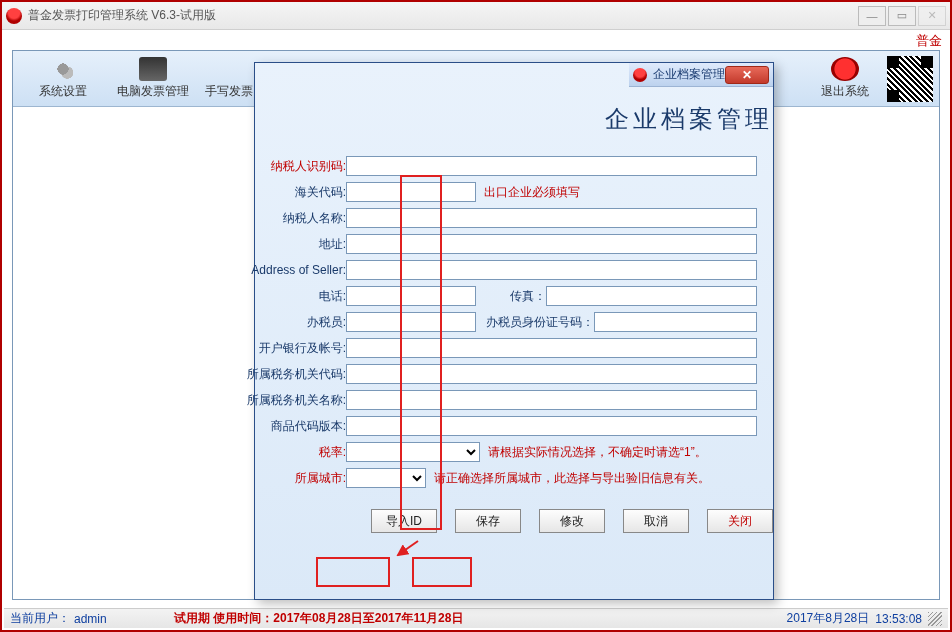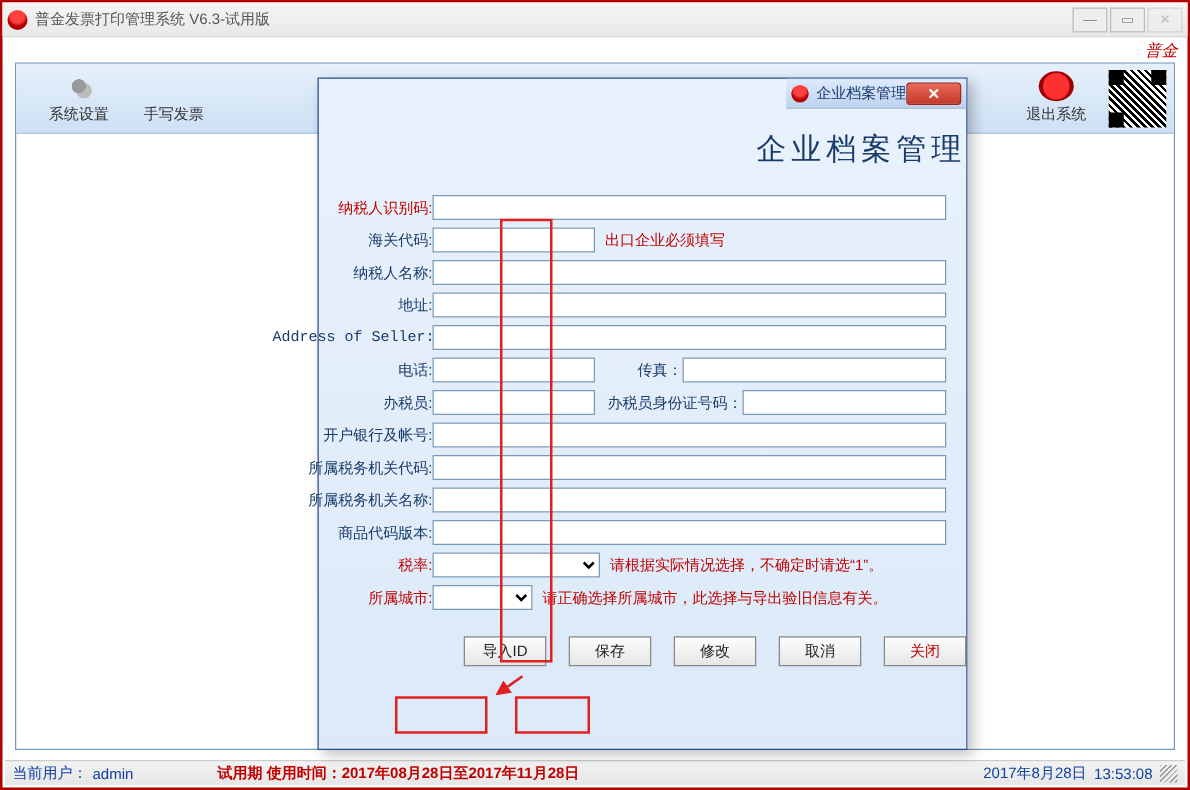--- a/index.html
+++ b/index.html
@@ -50,21 +50,20 @@
 .client-area {
   position: absolute;
   top: 28px; left: 2px; right: 2px; bottom: 22px;
   background: #fff;
 }
 .top-right-badge {
   position: absolute;
   top: 2px; right: 6px;
   color: #c00000;
   font-size: 13px;
-  font-style: italic;
 }
 .ribbon-frame {
   position: absolute;
   top: 20px; left: 8px; right: 8px; bottom: 8px;
   border: 1px solid #7a98b8;
 }
 .ribbon {
   background: linear-gradient(#e6f0fb,#cde0f4);
   height: 56px;
   border-bottom: 1px solid #9db6d0;
@@ -254,20 +253,24 @@
 
   <div class="client-area">
     <div class="top-right-badge">普金</div>
 
     <div class="ribbon-frame">
       <div class="ribbon">
         <div class="ribbon-item">
           <div class="r-icon settings"></div>
           <span>系统设置</span>
         </div>
+        <div class="ribbon-item">
+          <div class="r-icon printer"></div>
+          <span>电脑发票管理</span>
+        </div>
         <div class="ribbon-item" style="width:60px">
           <div class="r-icon"></div>
           <span>手写发票</span>
         </div>
         <div style="flex:1"></div>
         <div class="ribbon-item" style="width:64px">
           <div class="r-icon exit"></div>
           <span>退出系统</span>
         </div>
         <div class="qr-code"></div>
@@ -311,21 +314,21 @@
         <span class="label">纳税人名称:</span>
         <input class="input long" value="" style="">
       </div>
 
       <div class="row">
         <span class="label">地址:</span>
         <input class="input long" value="" style="">
       </div>
 
       <div class="row">
-        <span class="label" style="font-family:Liberation Mono, monospace">Address of Seller:</span>
+        <span class="label" style="font-family:Liberation Sans, sans-serif">Address of Seller:</span>
         <input class="input long" value="" style="">
       </div>
 
       <div class="row">
         <span class="label">电话:</span>
         <input class="input" style="width: 130px;" value="">
         <span class="label" style="width:70px">传真：</span>
         <input class="input" style="flex: 1 1 0%;" value="">
       </div>
 

